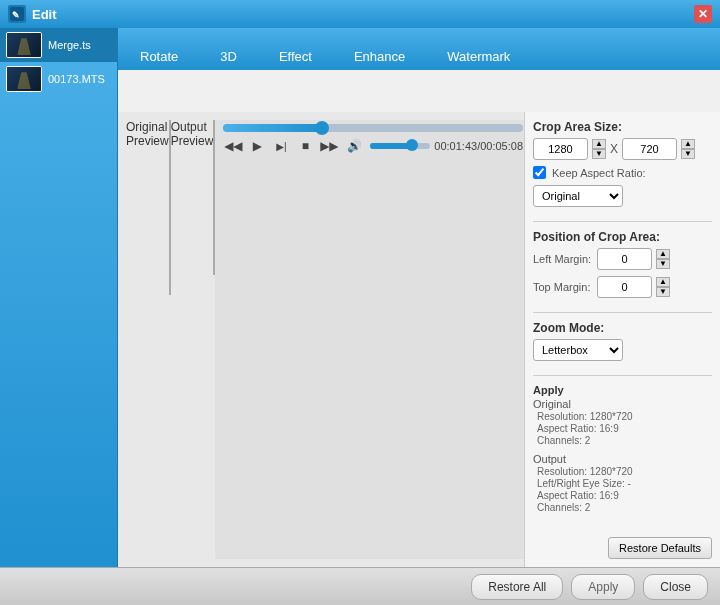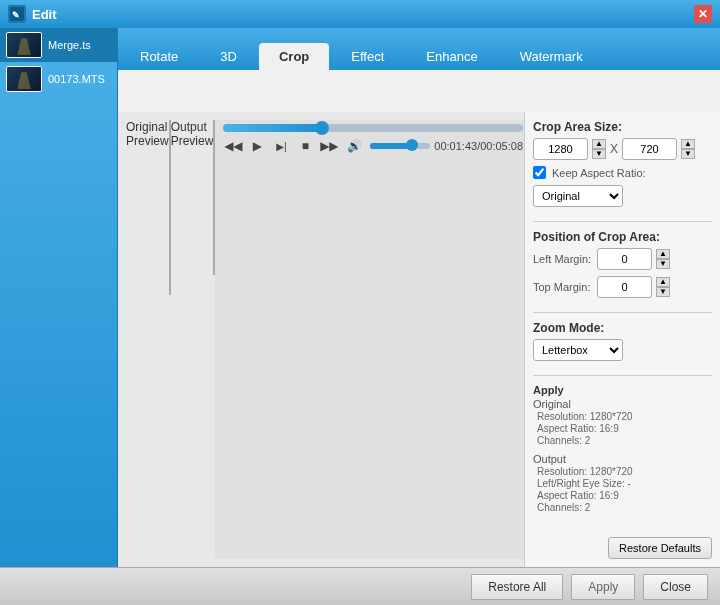--- a/index.html
+++ b/index.html
@@ -385,21 +385,21 @@
       background: linear-gradient(to bottom, #e0e0e0, #c8c8c8);
       border-top: 1px solid #aaa;
       display: flex;
       align-items: center;
       justify-content: flex-end;
       padding: 0 12px;
       gap: 8px;
     }
     .bottom-btn {
       padding: 5px 16px;
-      border-radius: 1px;
+      border-radius: 10px;
       font-size: 12px;
       cursor: pointer;
       border: 1px solid #aaa;
     }
     .btn-restore-all {
       background: linear-gradient(to bottom, #f8f8f8, #e0e0e0);
       color: #333;
     }
     .btn-apply {
       background: linear-gradient(to bottom, #f8f8f8, #e0e0e0);
@@ -446,21 +446,20 @@
           <div style="position:absolute;bottom:2px;left:50%;transform:translateX(-50%);width:40%;height:70%;background:rgba(255,200,50,0.3);clip-path:polygon(30% 0%,70% 0%,100% 100%,0% 100%);"></div>
         </div>
       </div>
       <span class="item-text">00173.MTS</span>
     </div>
   </div>
 
   <div id="tabbar">
     <div class="tab">Rotate</div>
     <div class="tab">3D</div>
-    <div class="tab active">Crop</div>
     <div class="tab">Effect</div>
     <div class="tab">Enhance</div>
     <div class="tab">Watermark</div>
   </div>
 
   <div id="content" style="margin-top: 42px; height: calc(100% - 42px - 38px);">
 
     <div id="preview-area">
 
       <div class="preview-label">Original Preview</div>

